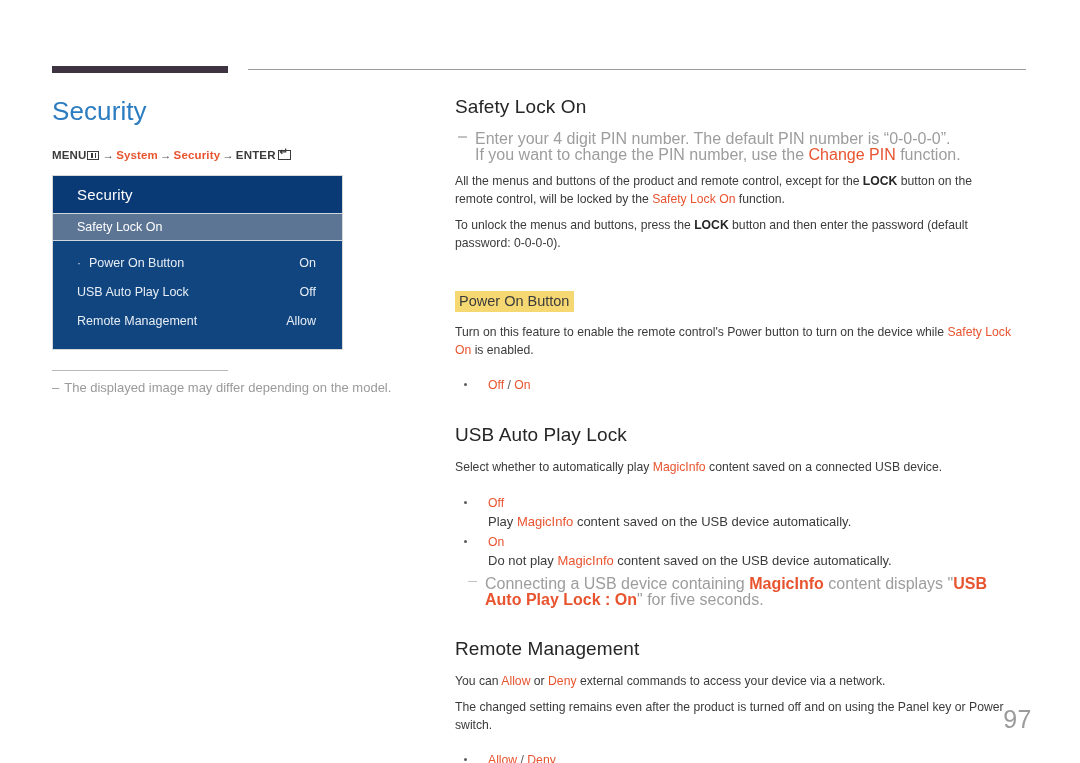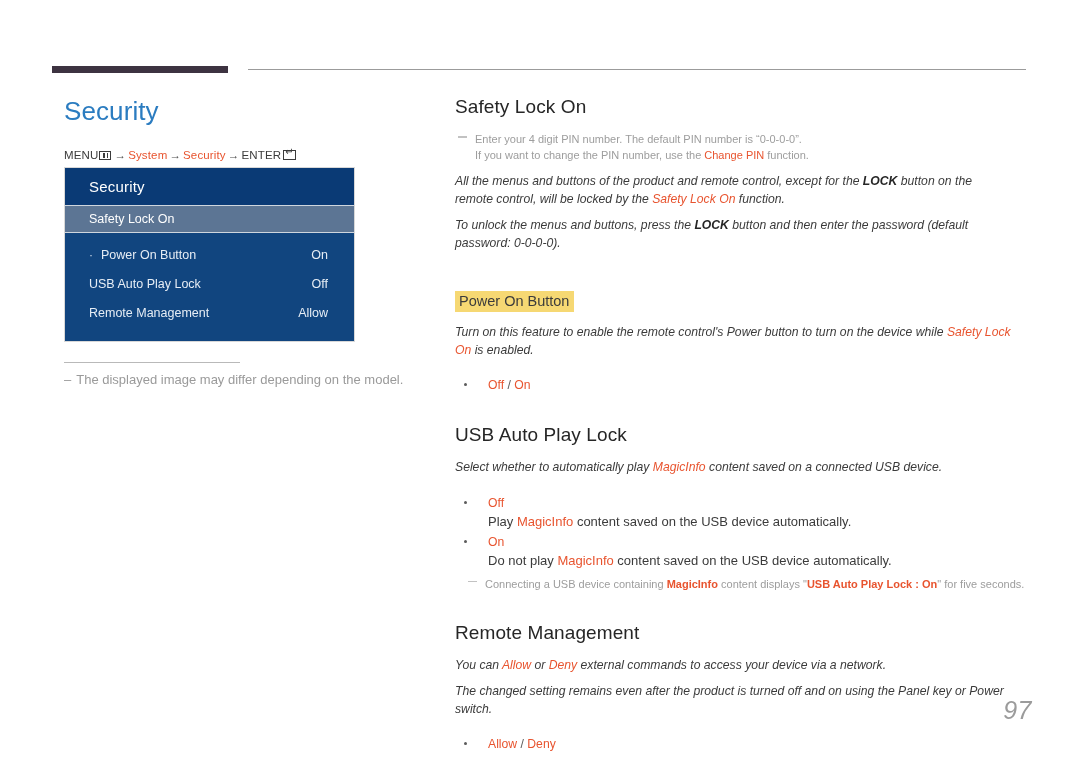--- a/index.html
+++ b/index.html
@@ -30,36 +30,37 @@
   .rule-thin {
     position: absolute;
     left: 248px; top: 69px;
     width: 778px; height: 1px;
     background: #9b9b9b;
   }
 
   
   #left-col {
     position: absolute;
-    left: 64px; top: 96px;
+    left: 52px; top: 96px;
     width: 360px;
   }
   #page-title {
     font-size: 26px;
     font-weight: normal;
     color: #2b7cc0;
     margin: 0 0 22px 0;
     letter-spacing: .1px;
   }
   #breadcrumb {
     font-size: 11.5px;
     color: #3b3b3b;
-    margin-bottom: 6px;
+    margin-bottom: 14px;
     white-space: nowrap;
     letter-spacing: .15px;
+    font-weight: bold;
   }
   #breadcrumb .crumb-accent { color: #e8542f; }
   #breadcrumb .arrow { color: #4a4a4a; padding: 0 2px; }
   .glyph-menu {
     display: inline-block;
     width: 12px; height: 9px;
     border: 1.3px solid #3b3b3b;
     box-sizing: border-box;
     position: relative;
     vertical-align: -1px;
@@ -169,28 +170,27 @@
     color: #3b3b3b;
     font-size: 14.5px;
     padding: 2px 5px 3px 4px;
     margin: 30px 0 12px 0;
   }
   p.body {
     font-size: 12.2px;
     line-height: 17.5px;
     margin: 0 14px 9px 0;
     color: #3b3b3b;
-    font-style: italic;
   }
   .accent { color: #e8542f; }
   .strong { font-weight: bold; color: #262626; }
 
   .note {
     position: relative;
-    font-size: 11px;
+    font-size: 16px;
     line-height: 16px;
     color: #9d9d9d;
     margin: 0 0 10px 0;
     padding-left: 20px;
   }
   .note .note-dash {
     position: absolute;
     left: 3px; top: 5px;
     width: 9px; height: 1.6px;
     background: #c2c2c2;
@@ -225,25 +225,24 @@
     margin-top: 1px;
   }
   li .opt { color: #e8542f; }
   li .slash { color: #5b5b5b; }
 
   .note.deep { margin-left: 10px; margin-top: 2px; }
 
   
   #page-number {
     position: absolute;
-    right: 48px; bottom: 38px;
+    right: 48px; bottom: 29px;
     font-size: 25px;
     color: #9b9b9b;
     letter-spacing: .5px;
-    font-style: italic;
   }
 </style>
 </head>
 <body>
 
 <div id="header-rules">
   <div class="rule-thick"></div>
   <div class="rule-thin"></div>
 </div>
 

